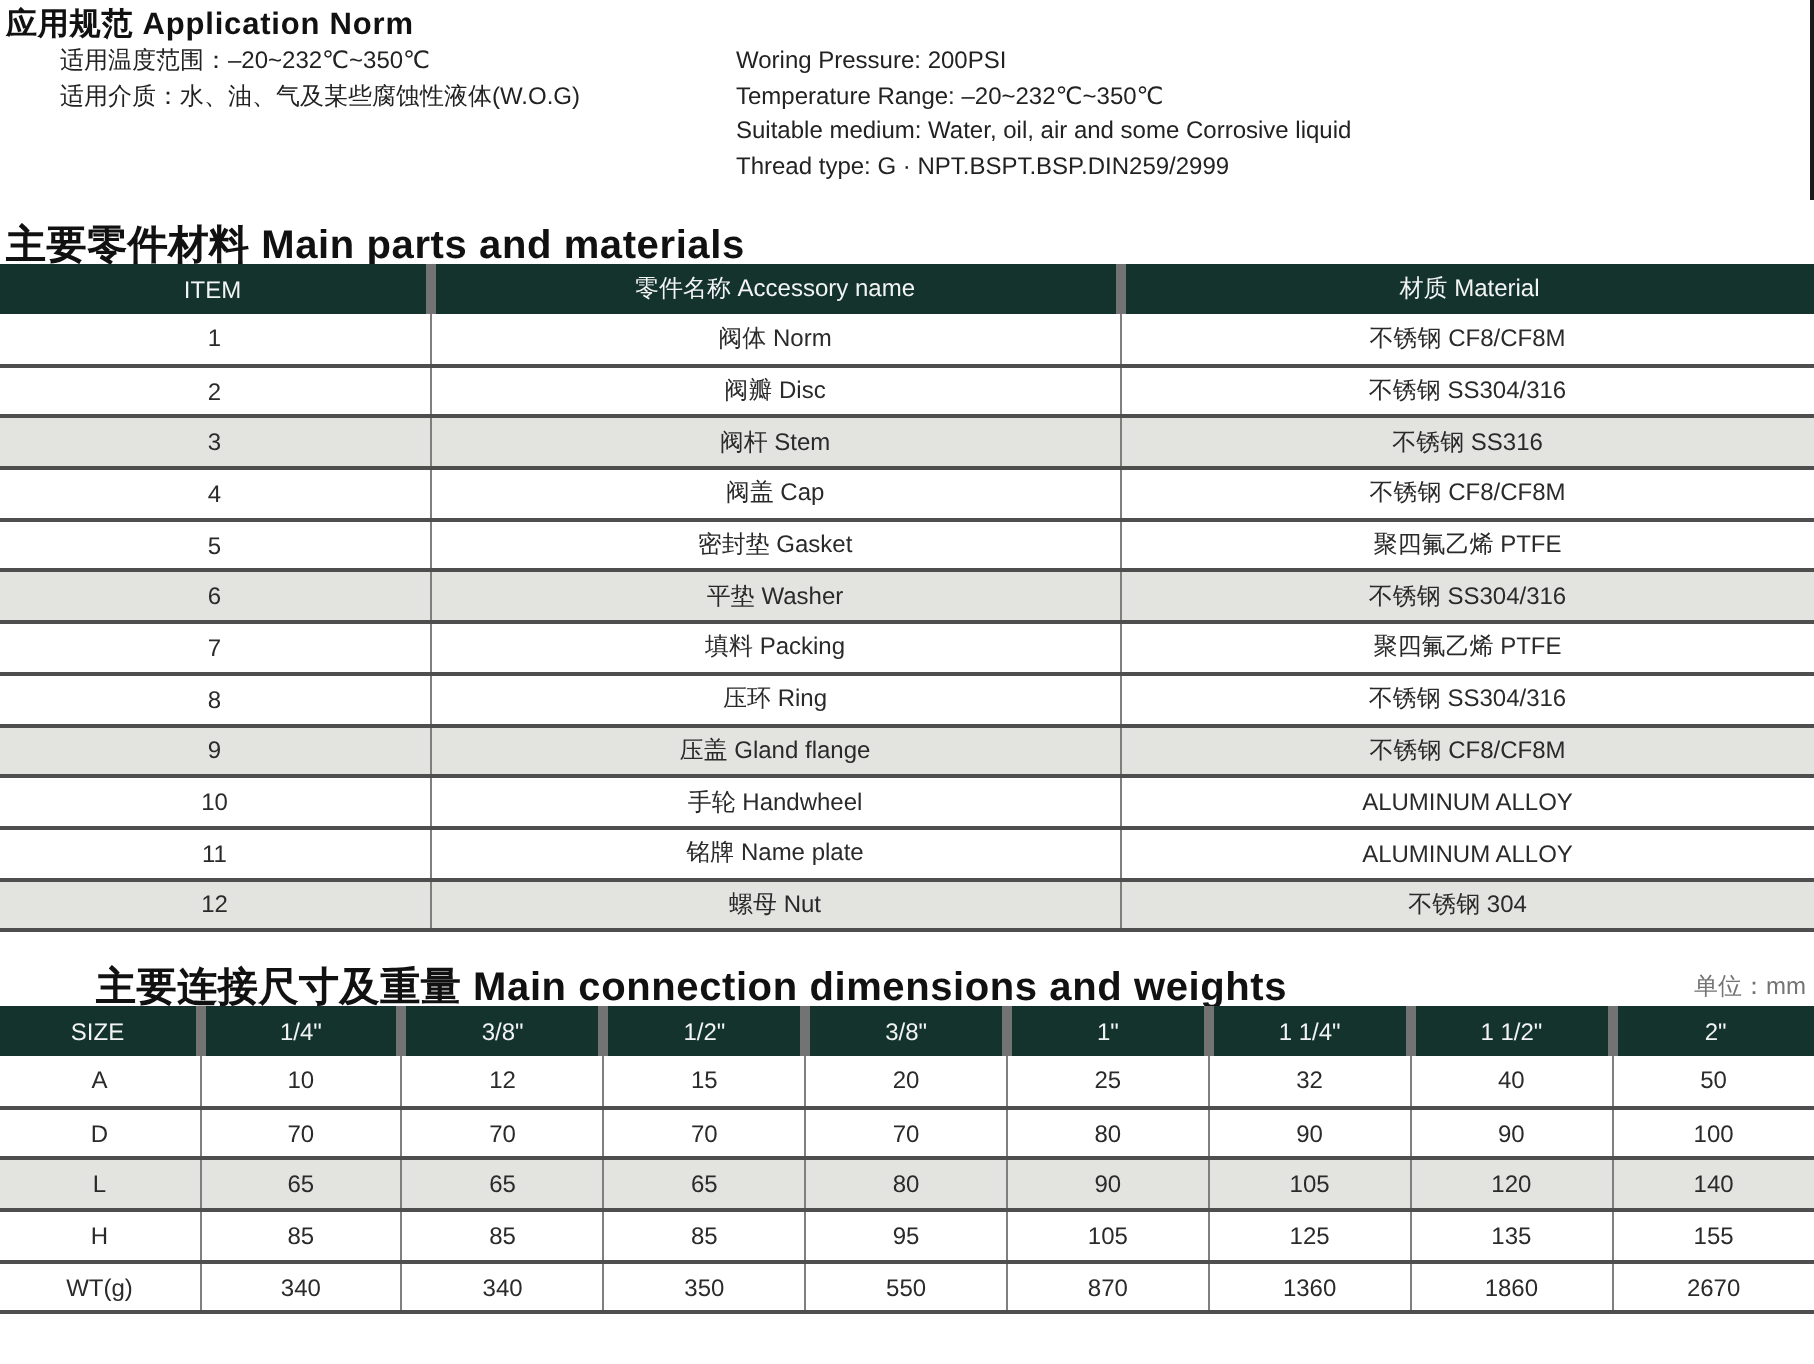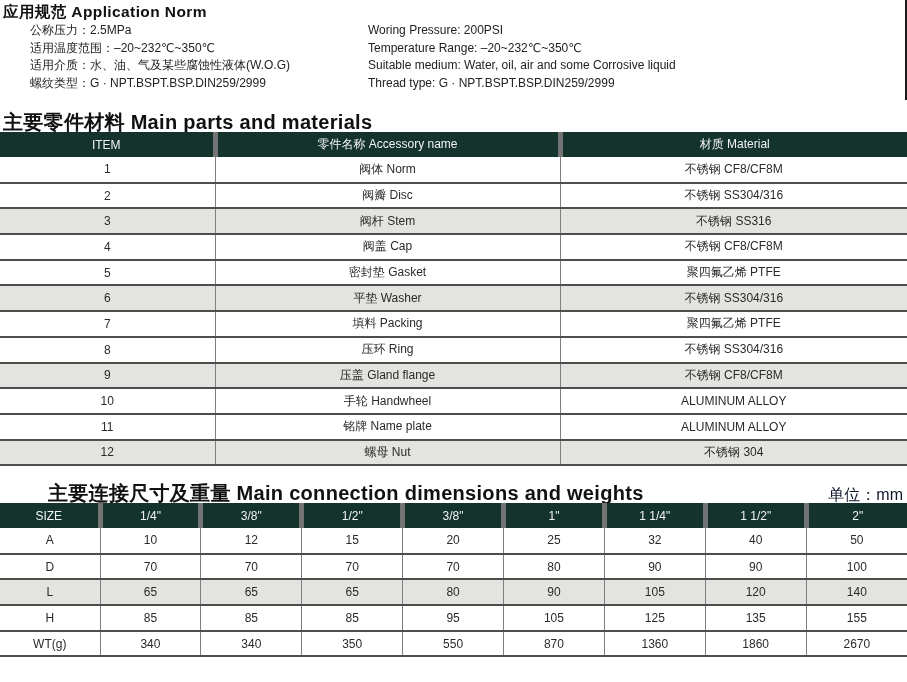--- a/index.html
+++ b/index.html
@@ -72,22 +72,22 @@
   tbody td:last-child { border-right:none; }
   tbody tr:first-child td { border-top:none; }
   tr.shaded td { background:var(--shaded-row); }
   table { border-bottom:2px solid var(--row-line); }
   #parts-table col.c0 { width:215px; }
   #parts-table col.c1 { width:345px; }
   #parts-table col.c2 { width:347px; }
   #dims-table col.c0 { width:100px; }
   #dims-table col.cn { width:100.875px; }
   .unit-note {
-    font-size:16px;
-    color:#0f172a;
+    font-size:12px;
+    color:#737373;
     white-space:nowrap;
   }
   .footer-text {
     font-size:11px;
     color:#3a3a3a;
     letter-spacing:0.3px;
     white-space:nowrap;
     margin-top:36px;
   }
   .edge-line {
@@ -96,24 +96,22 @@
   }
 </style>
 </head>
 <body>
 
 <div>
 
   <h1 class="sec-title abs" style="top:2px; left:3px;">应用规范  Application Norm</h1>
 
   <ul class="specs-col abs" style="top:22px; left:30px;" id="specs-cn">
-      <li>公称压力：2.5MPa</li>
       <li>适用温度范围：–20~232℃~350℃</li>
       <li>适用介质：水、油、气及某些腐蚀性液体(W.O.G)</li>
-      <li>螺纹类型：G · NPT.BSPT.BSP.DIN259/2999</li>
     </ul>
 
   <ul class="specs-col abs" style="top:22px; left:368px;" id="specs-en">
       <li>Woring Pressure: 200PSI</li>
       <li>Temperature Range: –20~232℃~350℃</li>
       <li>Suitable medium: Water, oil, air and some Corrosive liquid</li>
       <li>Thread type: G · NPT.BSPT.BSP.DIN259/2999</li>
     </ul>
 
   <h2 class="sec-title abs" style="top:109px; left:3px;">主要零件材料  Main parts and materials</h2>

